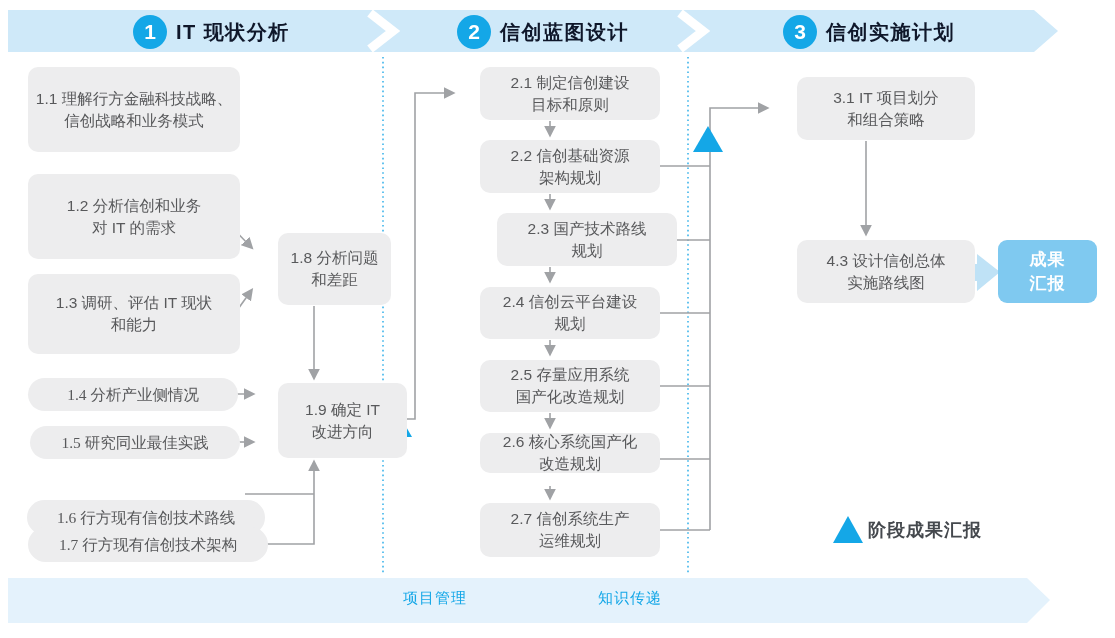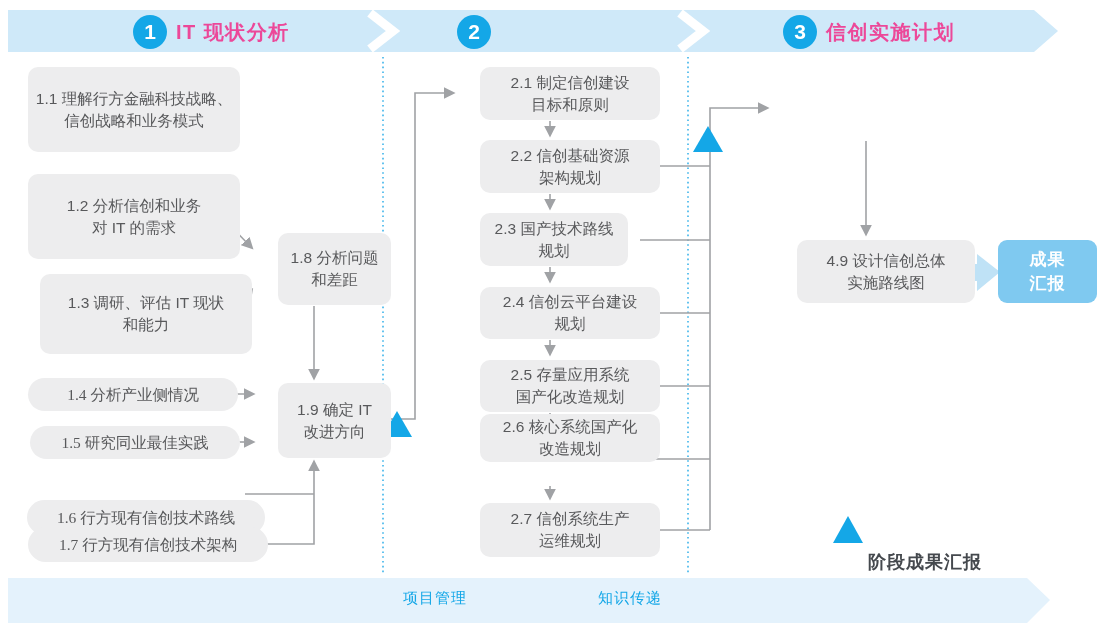--- a/index.html
+++ b/index.html
@@ -20,28 +20,28 @@
     color:#ffffff; font-weight:bold; font-size:17px; line-height:24px;
     display:flex; align-items:center; justify-content:center;
     text-align:center; white-space:pre-line; letter-spacing:1px;
   }
   .phase { position:absolute; top:15px; height:34px; display:flex; align-items:center; gap:9px; }
   .pnum {
     width:34px; height:34px; border-radius:50%; background:#14a7e7;
     color:#fff; font-weight:bold; font-size:21px;
     display:flex; align-items:center; justify-content:center; flex:0 0 auto;
   }
-  .ptitle { color:#ec4899; font-weight:bold; font-size:20px; letter-spacing:1.5px; white-space:nowrap; }
+  .ptitle { color:#0f172a; font-weight:bold; font-size:20px; letter-spacing:1.5px; white-space:nowrap; }
   .footer-text {
     position:absolute; top:589px; width:124px; text-align:center;
     color:#14a7e7; font-weight:normal; font-size:15px; letter-spacing:1px;
   }
   .legend-label {
     position:absolute; left:868px; top:518px;
-    color:#45494e; font-weight:bold; font-size:18px; letter-spacing:1px;margin-top:32px;
+    color:#45494e; font-weight:bold; font-size:18px; letter-spacing:1px;
   }
 </style>
 </head>
 <body>
 
 <div class="stage">
 
   <svg class="layer" width="1115" height="638" viewBox="0 0 1115 638">
     <defs>
       <marker id="arw" viewBox="0 0 10 10" refX="7" refY="5" markerWidth="7.5" markerHeight="7.5" orient="auto">
@@ -91,57 +91,60 @@
     <polygon points="693,152 723,152 708,126" fill="#14a7e7"></polygon>
     <polygon points="833,543 863,543 848,516" fill="#14a7e7"></polygon>
   </svg>
 
   <div class="phase" style="left:133px">
     <span class="pnum">1</span>
     <span class="ptitle">IT 现状分析</span>
   </div>
   <div class="phase" style="left:457px">
     <span class="pnum">2</span>
+    <span class="ptitle">信创蓝图设计</span>
   </div>
   <div class="phase" style="left:783px">
     <span class="pnum">3</span>
     <span class="ptitle">信创实施计划</span>
   </div>
 
   <div class="box" style="left:8px;top:67px;width:212px;height:85px">1.1 理解行方金融科技战略、
 信创战略和业务模式</div>
   <div class="box" style="left:8px;top:174px;width:212px;height:85px">1.2 分析信创和业务
 对 IT 的需求</div>
-  <div class="box" style="left:20px;top:274px;width:212px;height:80px">1.3 调研、评估 IT 现状
+  <div class="box" style="left:8px;top:274px;width:212px;height:80px">1.3 调研、评估 IT 现状
 和能力</div>
   <div class="box pill" style="left:8px;top:378px;width:210px;height:33px">1.4 分析产业侧情况</div>
   <div class="box pill" style="left:10px;top:426px;width:210px;height:33px">1.5 研究同业最佳实践</div>
   <div class="box pill" style="left:7px;top:500px;width:238px;height:35px">1.6 行方现有信创技术路线</div>
   <div class="box pill" style="left:8px;top:527px;width:240px;height:35px">1.7 行方现有信创技术架构</div>
   <div class="box" style="left:258px;top:233px;width:113px;height:72px">1.8 分析问题
 和差距</div>
-  <div class="box" style="left:258px;top:383px;width:113px;height:75px">1.9 确定 IT
+  <div class="box" style="left:258px;top:383px;width:129px;height:75px">1.9 确定 IT
 改进方向</div>
 
   <div class="box" style="left:460px;top:67px;width:180px;height:53px">2.1 制定信创建设
 目标和原则</div>
   <div class="box" style="left:460px;top:140px;width:180px;height:53px">2.2 信创基础资源
 架构规划</div>
-  <div class="box" style="left:460px;top:213px;width:148px;height:53px">2.3 国产技术路线
+  <div class="box" style="left:477px;top:213px;width:180px;height:53px">2.3 国产技术路线
 规划</div>
   <div class="box" style="left:460px;top:287px;width:180px;height:52px">2.4 信创云平台建设
 规划</div>
   <div class="box" style="left:460px;top:360px;width:180px;height:52px">2.5 存量应用系统
 国产化改造规划</div>
-  <div class="box" style="left:460px;top:414px;width:180px;height:48px">2.6 核心系统国产化
+  <div class="box" style="left:460px;top:433px;width:180px;height:40px">2.6 核心系统国产化
 改造规划</div>
   <div class="box" style="left:460px;top:503px;width:180px;height:54px">2.7 信创系统生产
 运维规划</div>
 
-  <div class="box" style="left:777px;top:240px;width:178px;height:63px">4.9 设计信创总体
+  <div class="box" style="left:777px;top:77px;width:178px;height:63px">3.1 IT 项目划分
+和组合策略</div>
+  <div class="box" style="left:777px;top:240px;width:178px;height:63px">4.3 设计信创总体
 实施路线图</div>
 
   <div class="result" style="left:998px;top:240px;width:99px;height:63px">成果
 汇报</div>
 
   <div class="legend-label">阶段成果汇报</div>
 
   <div class="footer-text" style="left:373px">项目管理</div>
   <div class="footer-text" style="left:568px">知识传递</div>
 

